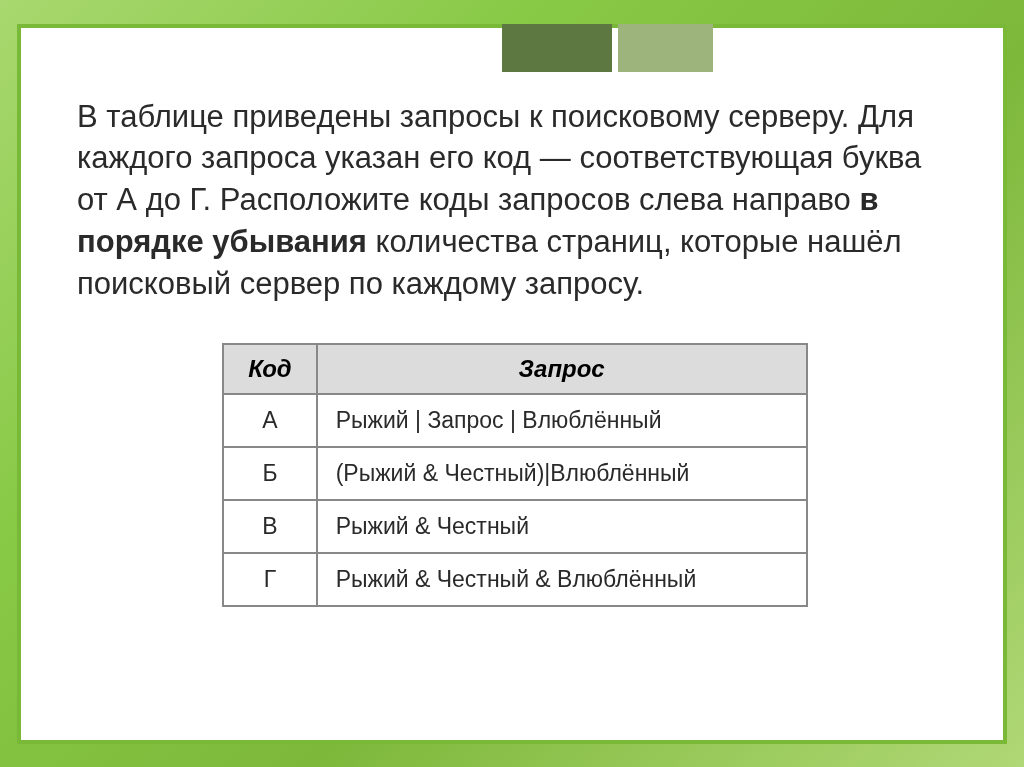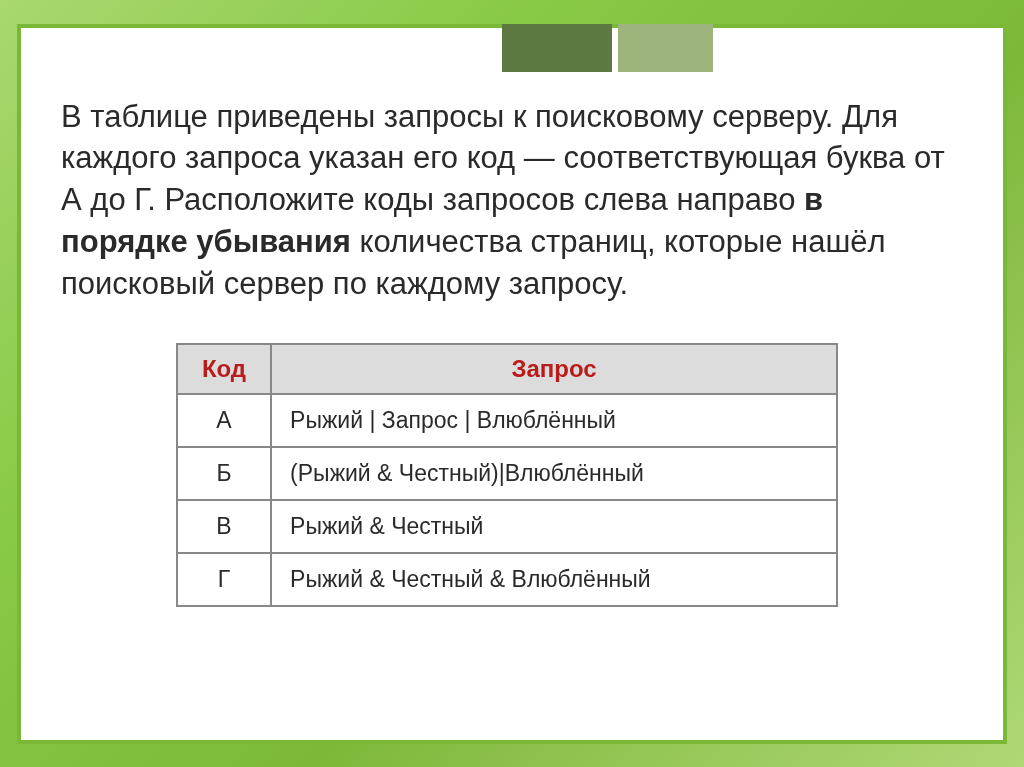--- a/index.html
+++ b/index.html
@@ -12,21 +12,21 @@
       align-items: center;
       justify-content: center;
       overflow: hidden;
     }
     .slide-frame {
       width: 990px;
       height: 720px;
       background: #ffffff;
       border: 4px solid #7ab838;
       position: relative;
-      padding: 68px 50px 40px 40px;
+      padding: 68px 50px 40px 56px;
     }
     .top-decoration {
       position: absolute;
       top: -4px;
       right: 290px;
       display: flex;
     }
     .deco-bar {
       height: 48px;
       margin-left: 6px;
@@ -53,27 +53,28 @@
       border-collapse: collapse;
       background: #ffffff;
     }
     .query-table th {
       background: #dcdcdc;
       font-weight: bold;
       text-align: center;
       padding: 10px 24px;
       font-size: 24px;
       border: 2px solid #888;
-      color: #b91c1c;
+      color: #000000;
+      font-style: italic;
     }
     .query-table th.code-col {
       width: 90px;
     }
     .query-table th.query-col {
-      width: 566px;
+      width: 490px;
     }
     .query-table td {
       padding: 12px 18px;
       font-size: 23px;
       border: 2px solid #888;
       color: #2a2a2a;
     }
     .query-table td.code-cell {
       text-align: center;
     }

